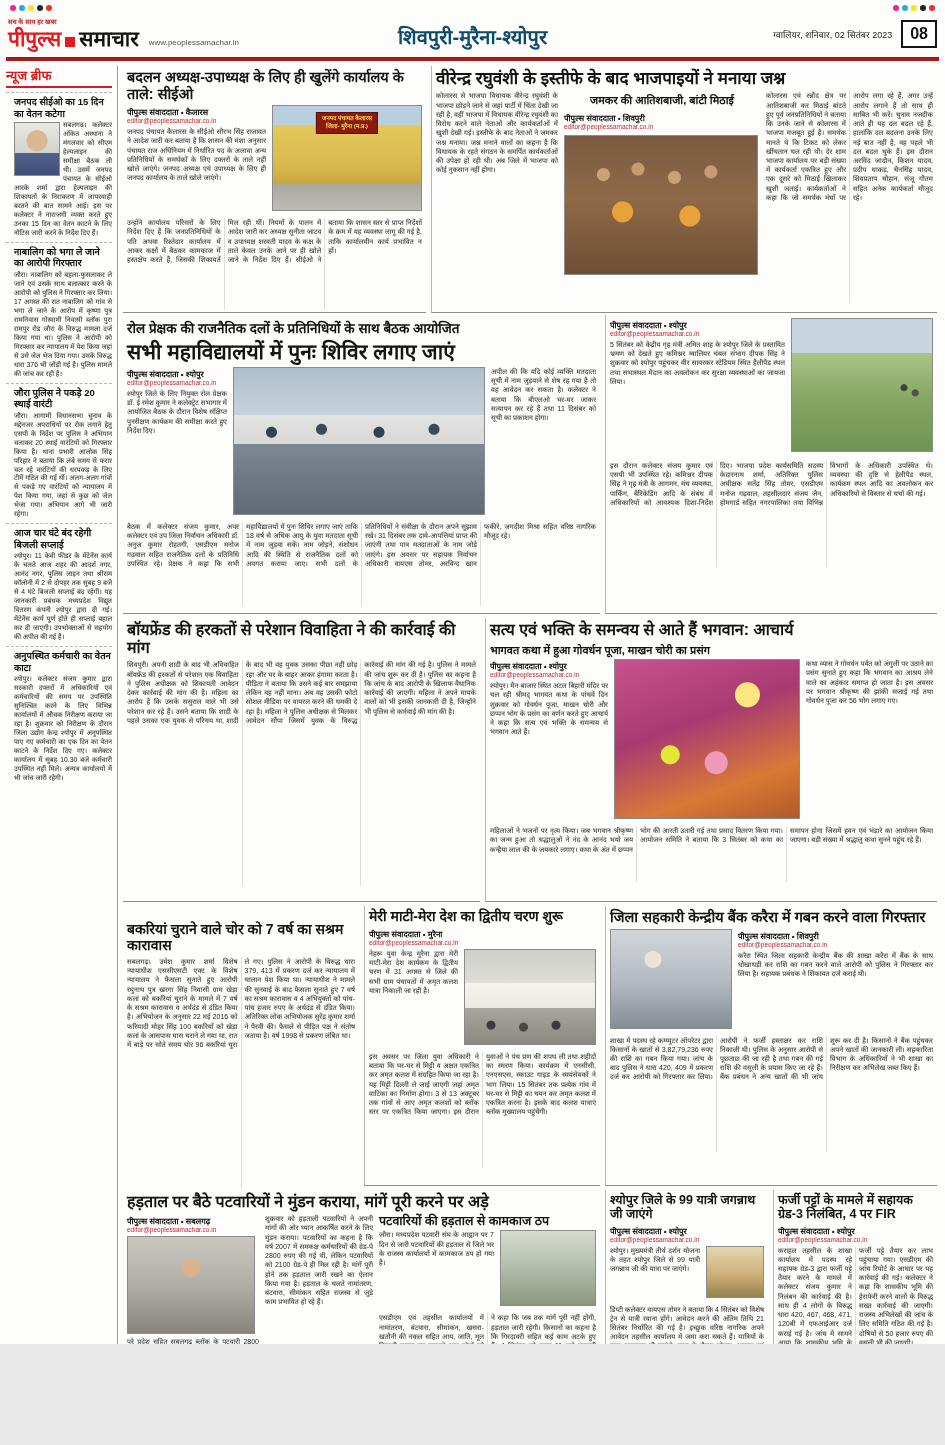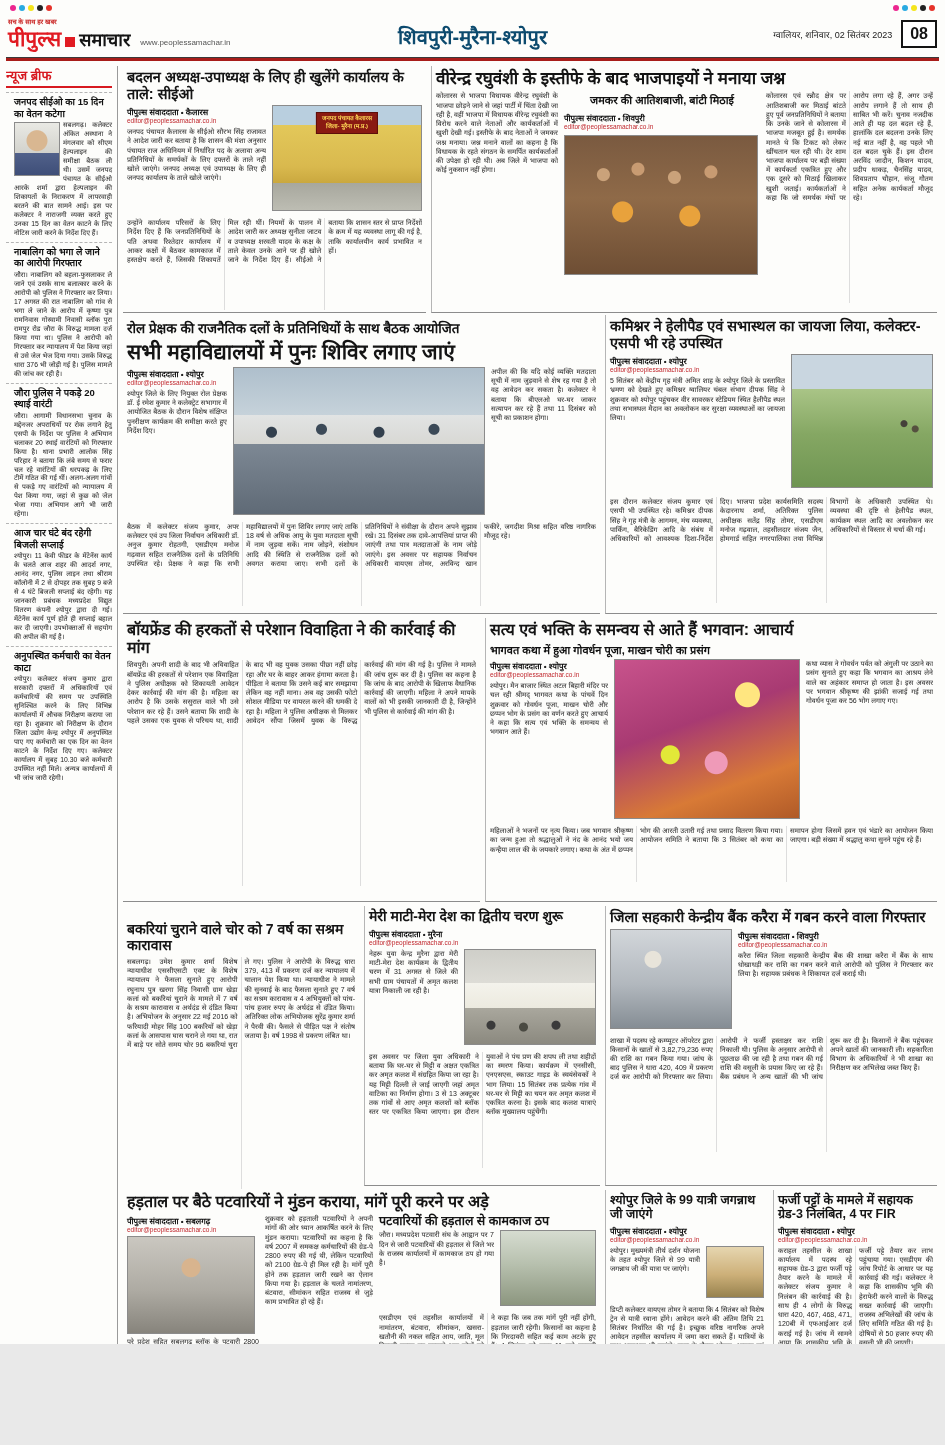--- a/index.html
+++ b/index.html
@@ -12,21 +12,21 @@
   .marks-top-left{position:absolute;top:5px;left:10px;}
   .marks-top-right{position:absolute;top:5px;right:10px;}
   .marks-bottom{position:absolute;top:1431px;left:8px;right:8px;display:flex;justify-content:space-between;}
   
   .masthead{position:absolute;left:8px;right:8px;top:13px;height:42px;display:flex;justify-content:space-between;align-items:center;}
   .logo-block{line-height:1;}
   .tagline{font-size:6.5px;color:#c8201f;font-weight:bold;margin-bottom:2px;}
   .logo-line{display:flex;align-items:flex-end;gap:4px;}
   .logo-red{font-size:21px;font-weight:bold;color:#e11b22;}
   .logo-sq{width:10px;height:10px;background:#e11b22;display:inline-block;margin-bottom:2px;}
-  .logo-blk{font-size:18px;font-weight:bold;color:#141414;}
+  .logo-blk{font-size:21px;font-weight:bold;color:#141414;}
   .website{font-size:8px;color:#555;margin:0 0 2px 6px;}
   .edition{position:absolute;left:50%;transform:translateX(-50%);top:10px;font-size:20px;font-weight:bold;color:#0c4a6e;white-space:nowrap;}
   .mast-right{display:flex;align-items:center;gap:9px;}
   .dateline{font-size:9px;color:#222;}
   .pagenum{border:2px solid #141414;padding:3px 7px;font-size:16px;font-weight:bold;color:#141414;background:#fff;}
   .mast-rule{position:absolute;left:6px;right:6px;top:57px;height:3px;background:#a81d1a;border-top:1px solid #3a3a3a;}
   
   .sidebar{position:absolute;left:6px;top:66px;width:112px;height:1358px;border-right:1px solid #9a9a9a;
            padding-right:5px;box-sizing:border-box;overflow:hidden;}
   .sb-head{font-size:13px;font-weight:bold;color:#d71920;border-bottom:2px solid #d71920;padding-bottom:2px;margin-bottom:3px;}
@@ -218,21 +218,20 @@
         </div>
         <div class="body" style="height:122px">श्योपुर जिले के लिए नियुक्त रोल प्रेक्षक डॉ. ई रमेश कुमार ने कलेक्ट्रेट सभागार में आयोजित बैठक के दौरान विशेष संक्षिप्त पुनरीक्षण कार्यक्रम की समीक्षा करते हुए निर्देश दिए।</div>
       </div>
       <div class="photo photo-meeting" style="width:252px;height:148px"></div>
       <div class="body grow">अपील की कि यदि कोई व्यक्ति मतदाता सूची में नाम जुड़वाने से शेष रह गया है तो वह आवेदन कर सकता है। कलेक्टर ने बताया कि बीएलओ घर-घर जाकर सत्यापन कर रहे हैं तथा 11 दिसंबर को सूची का प्रकाशन होगा।</div>
     </div>
     <div class="body cols4" style="height:84px">बैठक में कलेक्टर संजय कुमार, अपर कलेक्टर एवं उप जिला निर्वाचन अधिकारी डॉ. अनुज कुमार रोहतगी, एसडीएम मनोज गढ़वाल सहित राजनैतिक दलों के प्रतिनिधि उपस्थित रहे। प्रेक्षक ने कहा कि सभी महाविद्यालयों में पुनः शिविर लगाए जाएं ताकि 18 वर्ष से अधिक आयु के युवा मतदाता सूची में नाम जुड़वा सकें। नाम जोड़ने, संशोधन आदि की स्थिति से राजनैतिक दलों को अवगत कराया जाए। सभी दलों के प्रतिनिधियों ने संवीक्षा के दौरान अपने सुझाव रखे। 31 दिसंबर तक दावे-आपत्तियां प्राप्त की जाएंगी तथा पात्र मतदाताओं के नाम जोड़े जाएंगे। इस अवसर पर सहायक निर्वाचन अधिकारी वायएस तोमर, अरविन्द खान फकीरे, जगदीश मिश्रा सहित वरिष्ठ नागरिक मौजूद रहे।</div>
   </section>
 
   <section class="article a4 bl bb">
-    <h2 class="hl hl-md">कमिश्नर ने हेलीपैड एवं सभास्थल का जायजा लिया, कलेक्टर-एसपी भी रहे उपस्थित</h2>
     <div class="hrow" style="height:140px">
       <div class="grow">
         <div class="byline">
           <span class="by-name">पीपुल्स संवाददाता • श्योपुर</span>
           <span class="by-mail">editor@peoplessamachar.co.in</span>
         </div>
         <div class="body" style="height:108px">5 सितंबर को केंद्रीय गृह मंत्री अमित शाह के श्योपुर जिले के प्रस्तावित भ्रमण को देखते हुए कमिश्नर ग्वालियर चंबल संभाग दीपक सिंह ने शुक्रवार को श्योपुर पहुंचकर वीर सावरकर स्टेडियम स्थित हैलीपैड स्थल तथा सभास्थल मैदान का अवलोकन कर सुरक्षा व्यवस्थाओं का जायजा लिया।</div>
       </div>
       <div class="photo photo-field" style="width:142px;height:134px"></div>
     </div>

